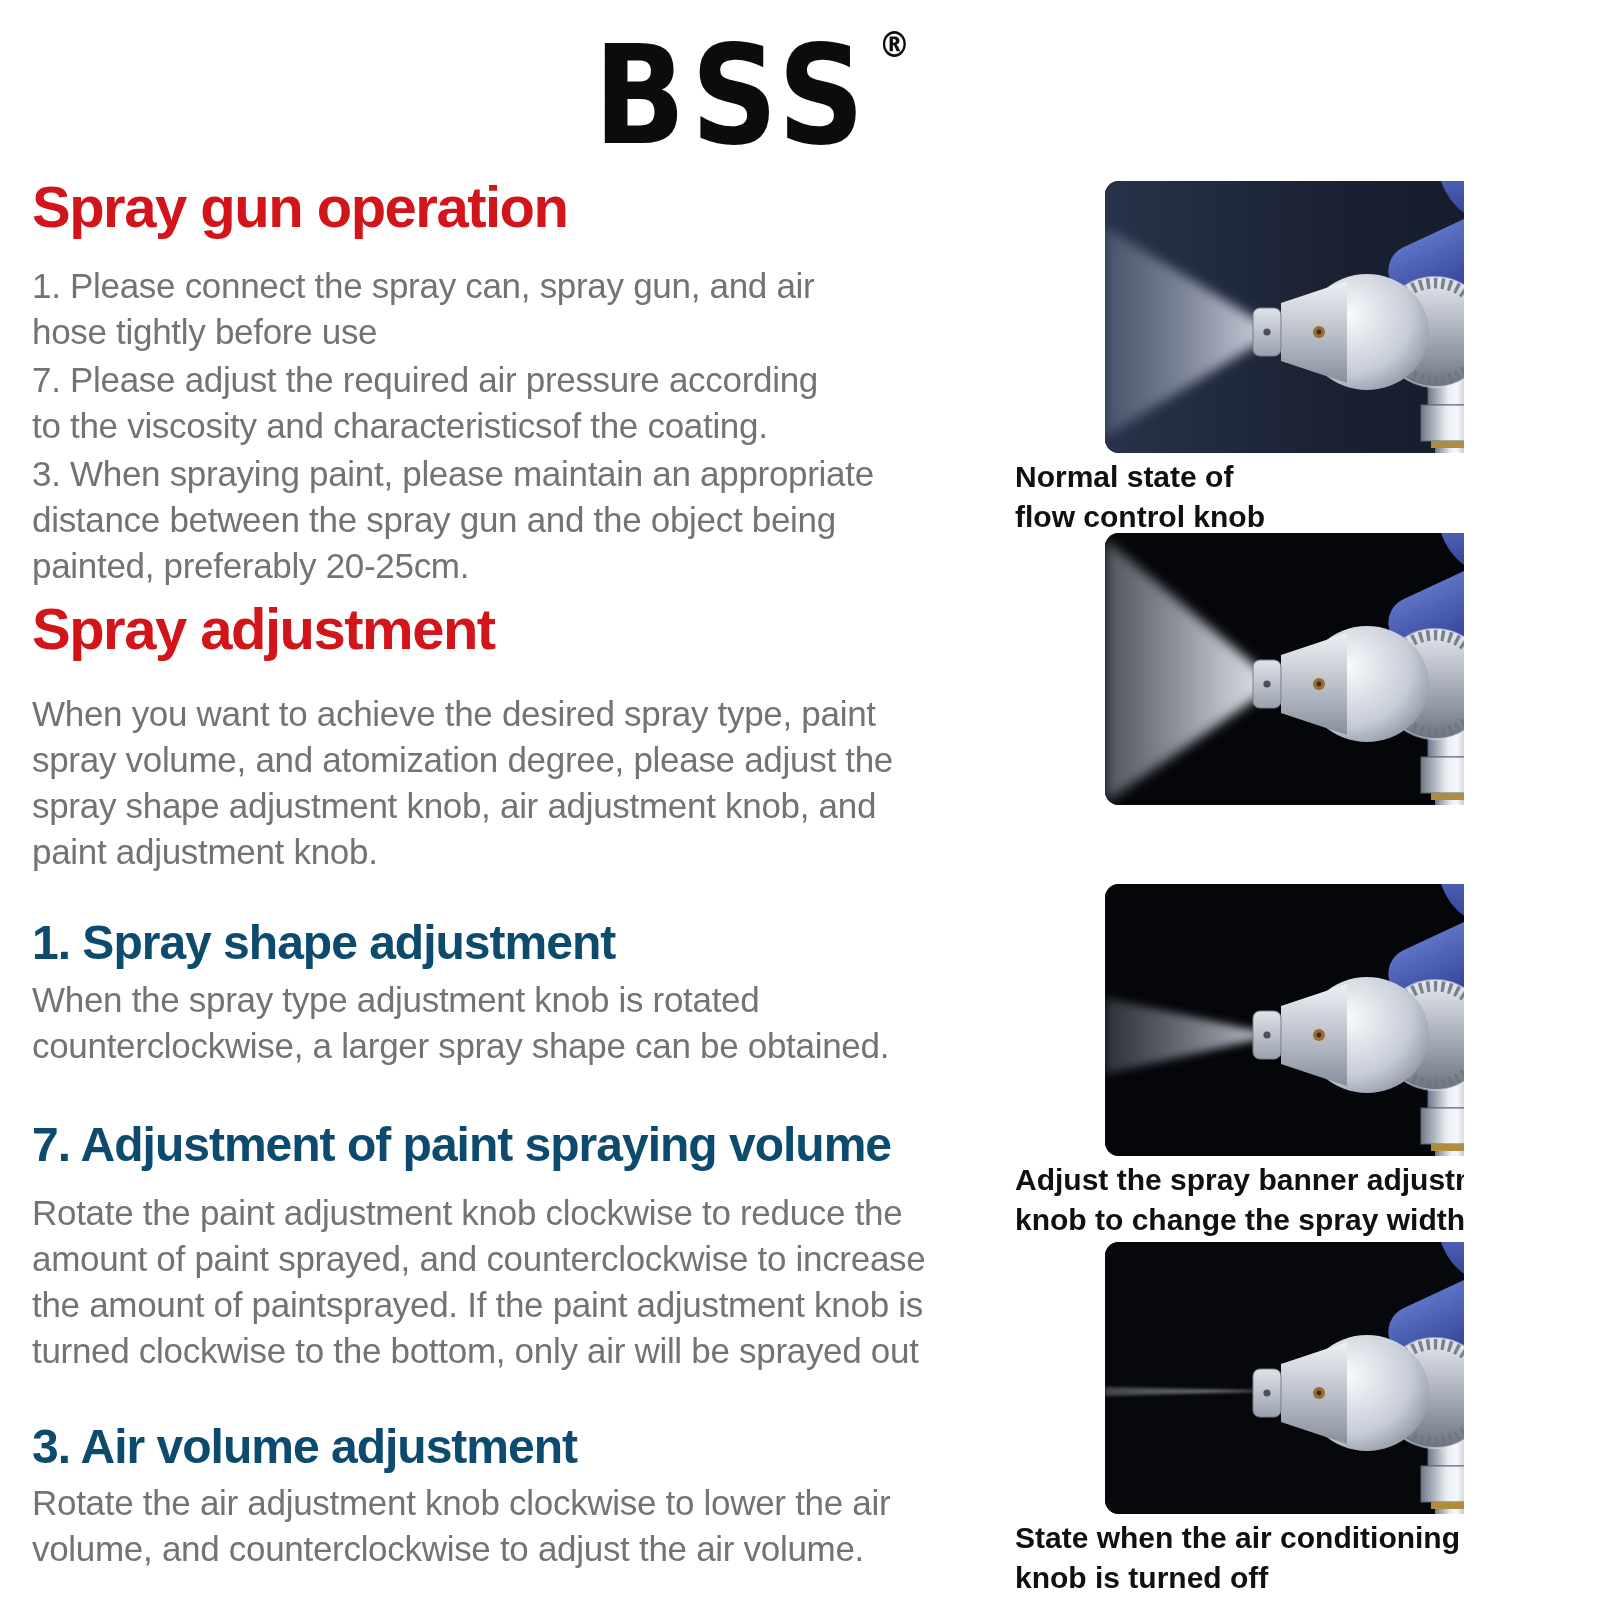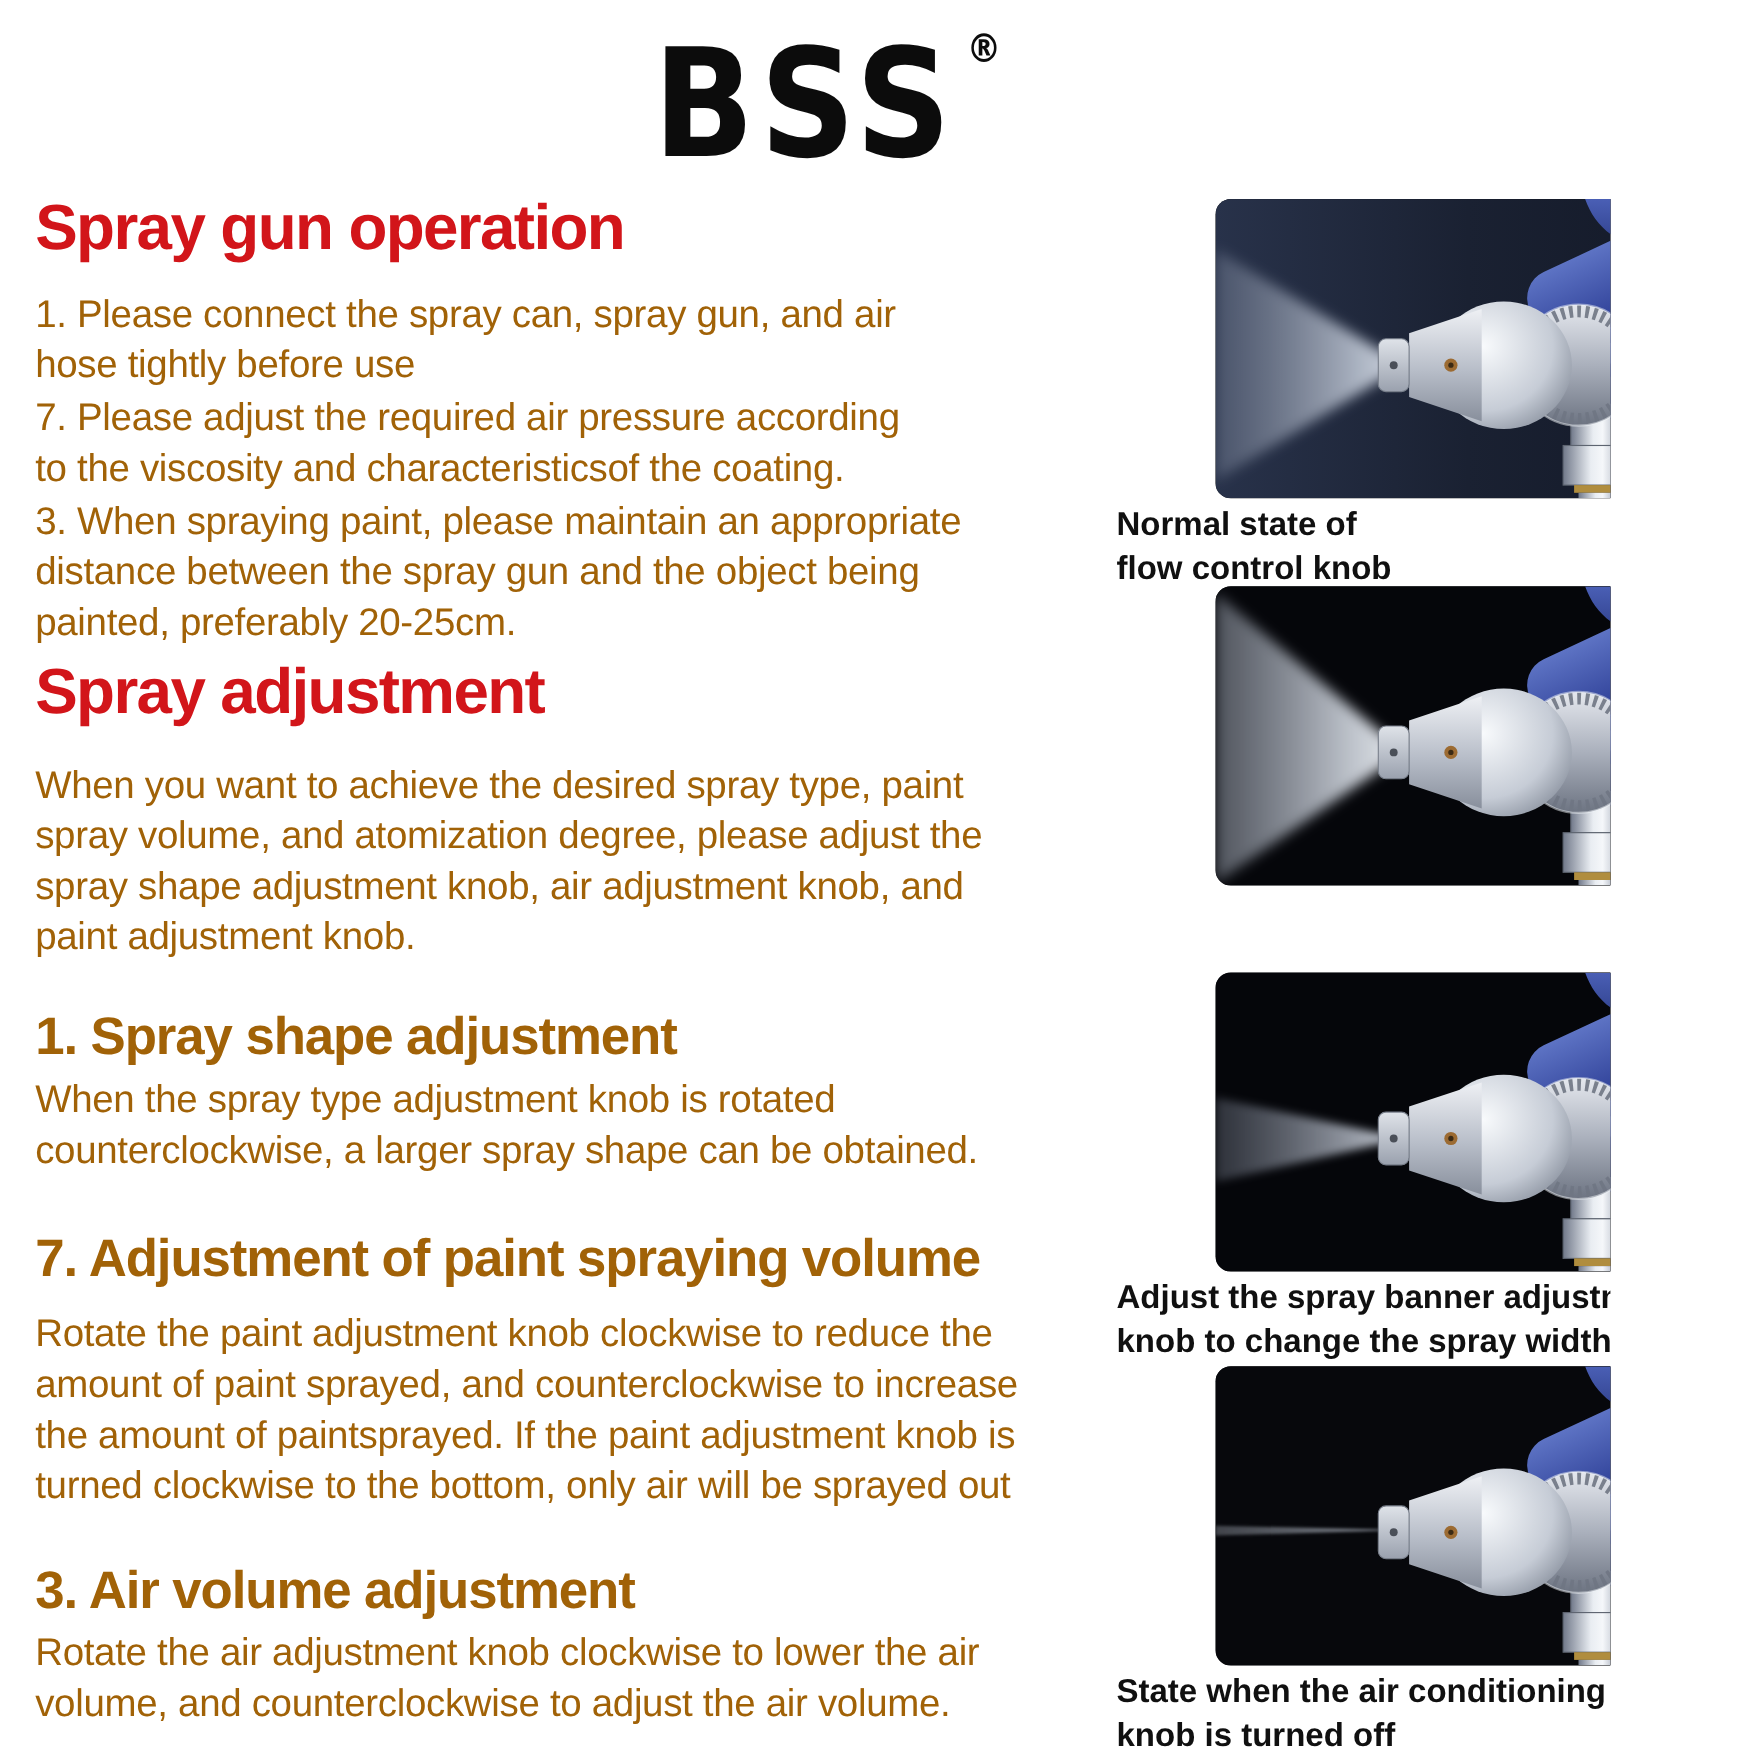--- a/index.html
+++ b/index.html
@@ -21,26 +21,26 @@
   }
   
   .h1 {
     position:absolute; left:32px; margin:0;
     font-size:58px; font-weight:bold; letter-spacing:-1.5px; line-height:1;
     color:#d2151a; white-space:nowrap;
   }
   .h2 {
     position:absolute; left:32px; margin:0;
     font-size:48px; font-weight:bold; letter-spacing:-1px; line-height:1;
-    color:#a16207; white-space:nowrap;
+    color:#0c4a6e; white-space:nowrap;
   }
   .body-text {
     position:absolute; left:32px; margin:0; width:1060px;
     font-size:35px; line-height:46px; letter-spacing:-0.3px;
-    color:#a16207; white-space:pre-line;
+    color:#737373; white-space:pre-line;
   }
   
   .photo { position:absolute; left:1105px; width:418px; margin:0; }
   .frame {
     width:418px; height:272px; border-radius:14px; overflow:hidden;
     background:#050608;
   }
   .frame svg { display:block; width:100%; height:100%; }
   .photo figcaption {
     width:560px; margin:4px 0 0 -90px; 

